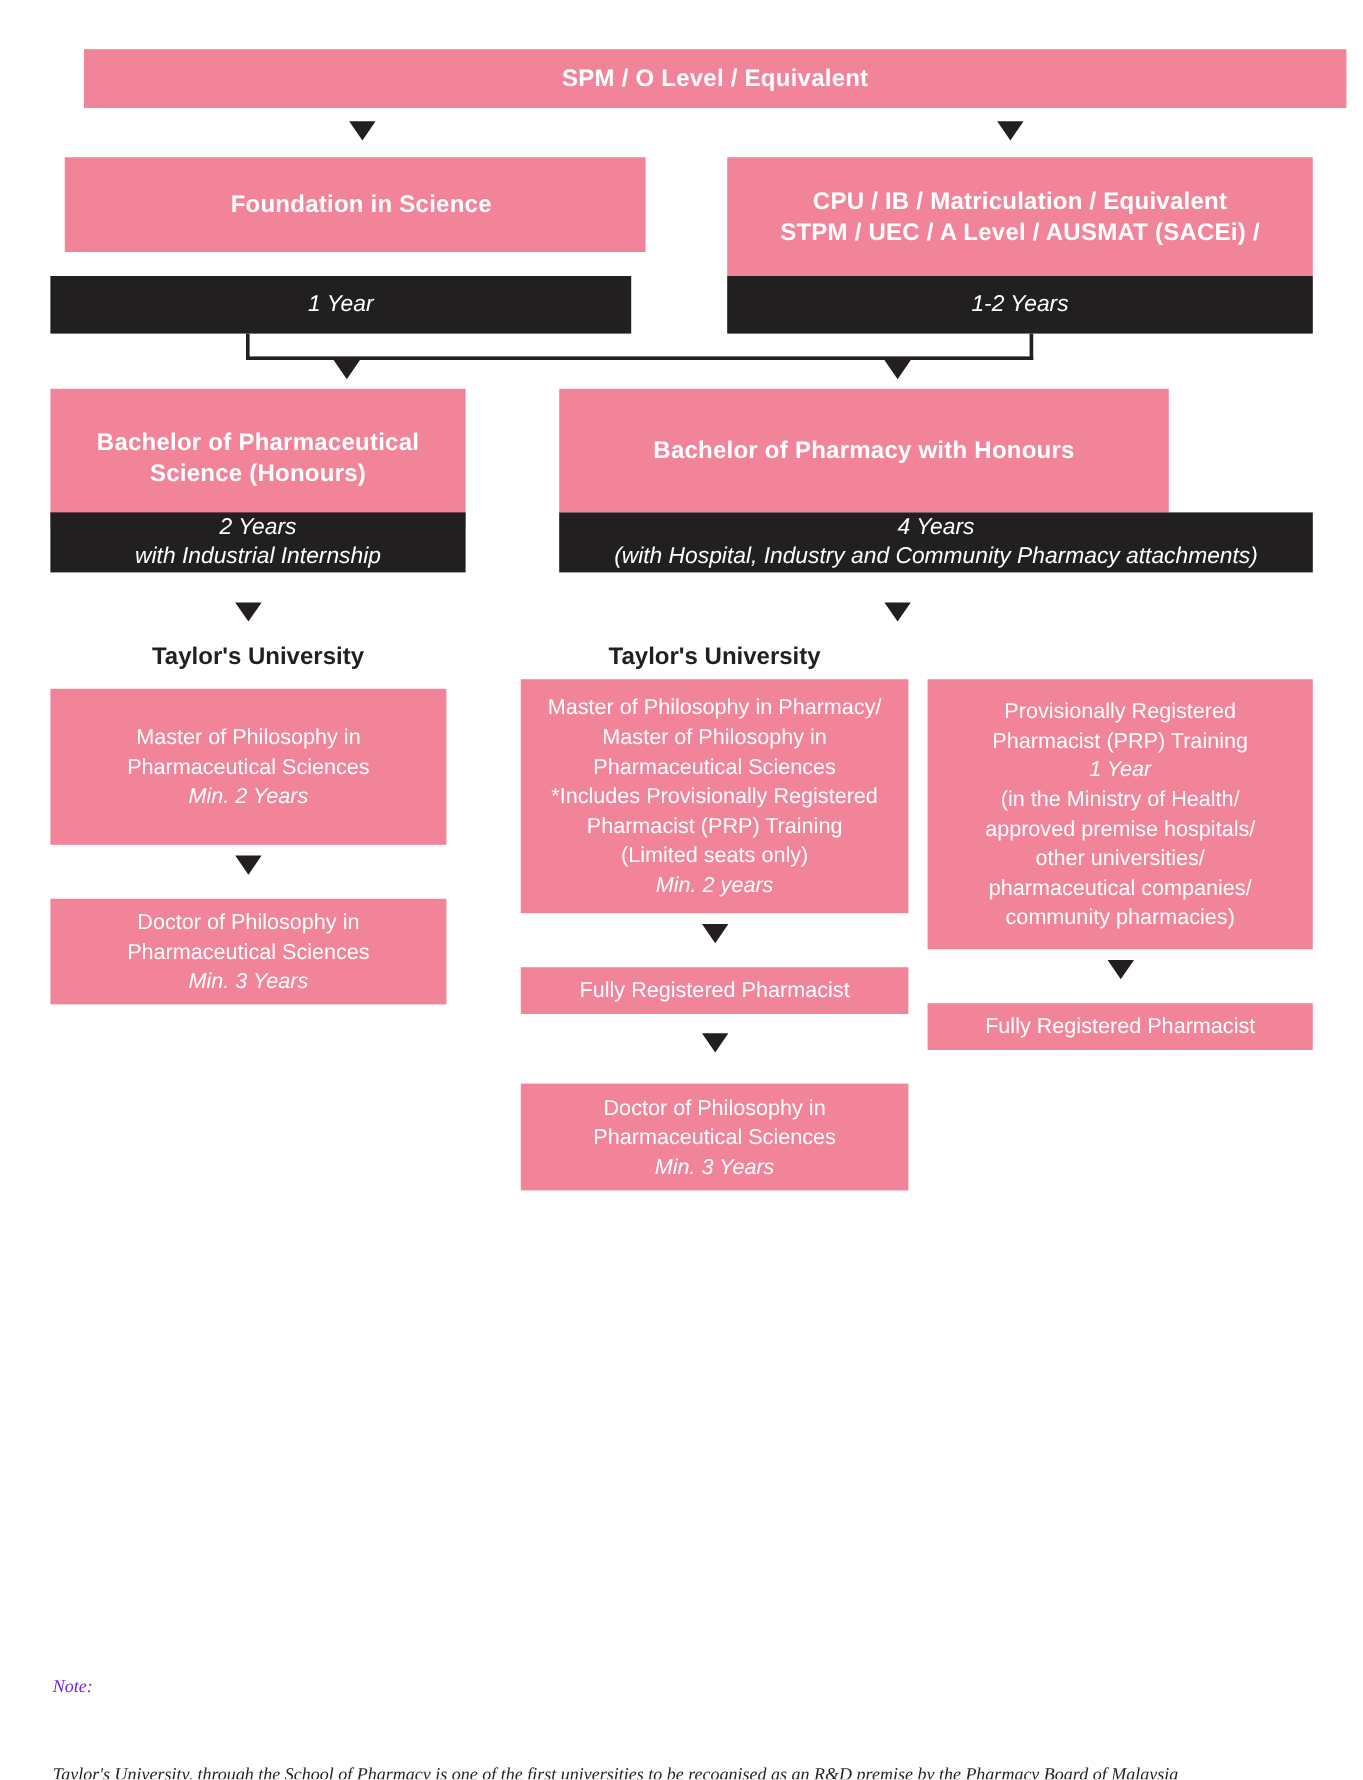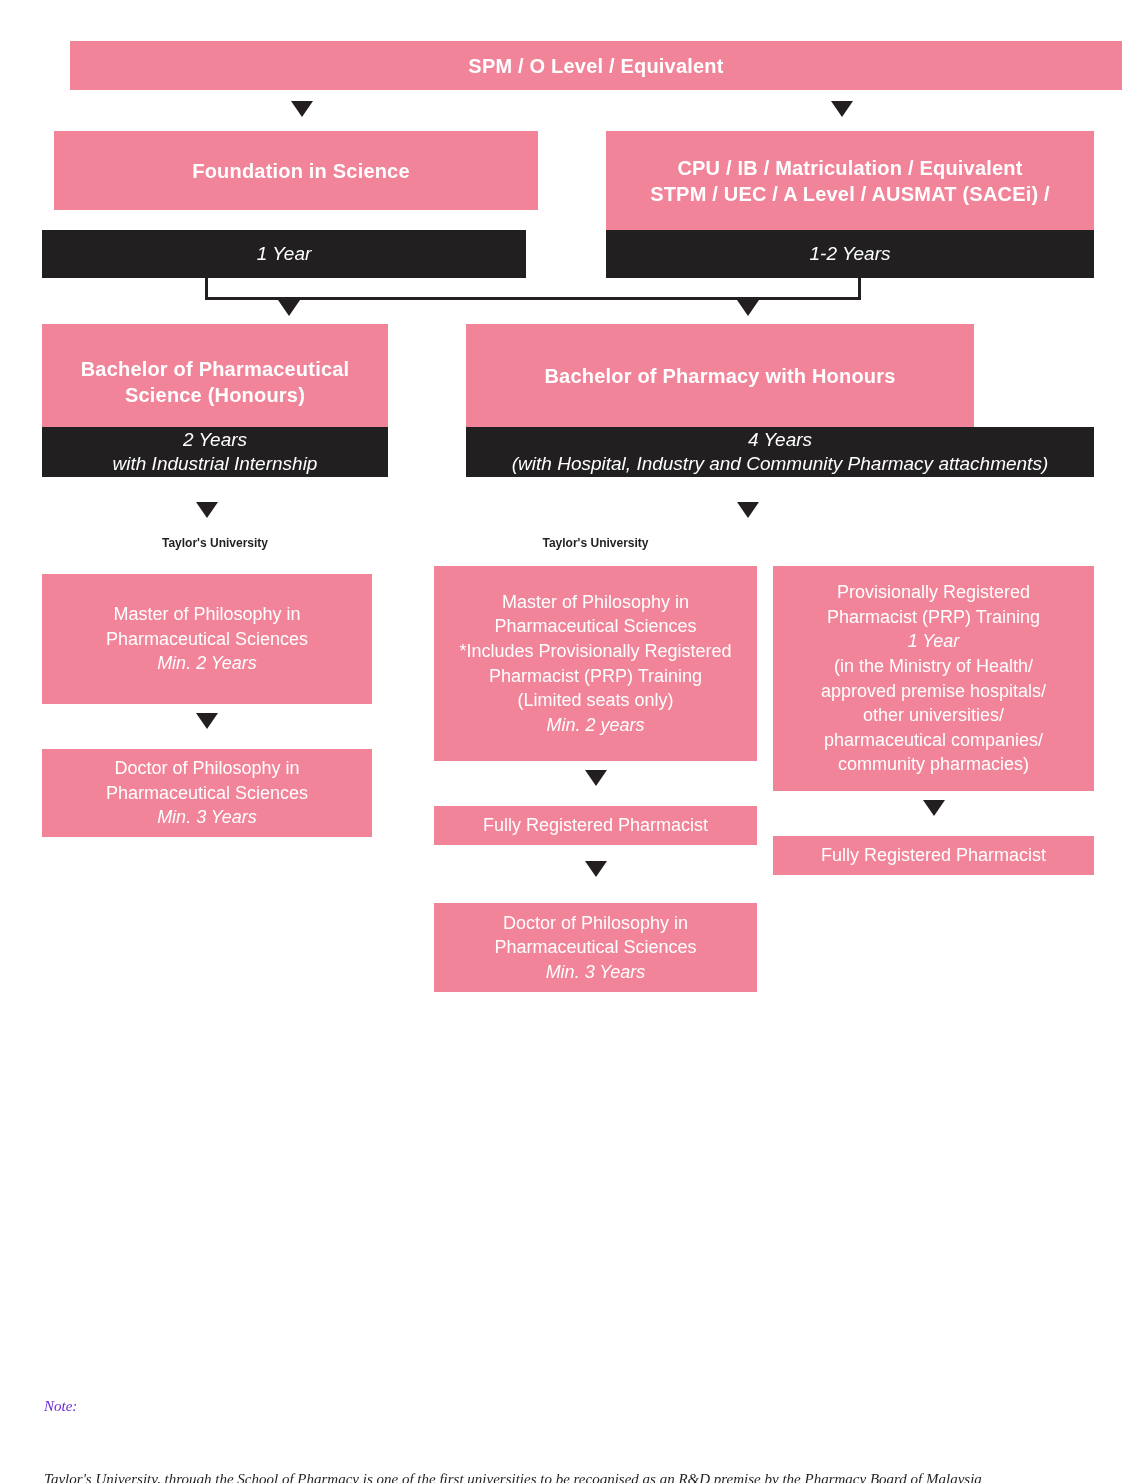--- a/index.html
+++ b/index.html
@@ -68,21 +68,21 @@
     font-weight: normal;
   }
   .body-txt .it {
     font-style: italic;
   }
 
   
   .label {
     position: absolute;
     font-weight: bold;
-    font-size: 12px;
+    font-size: 20px;
     color: #231F20;
     text-align: center;
     white-space: nowrap;
   }
 
   
   .arrow {
     position: absolute;
     width: 0;
     height: 0;
@@ -186,20 +186,21 @@
 
   <div class="arrow" style="left:196px; top:713px;"></div>
 
   <div class="node pink body-txt" style="left:42px; top:749px; width:330px; height:88px; flex-direction:column;">
     <span>Doctor of Philosophy in</span>
     <span>Pharmaceutical Sciences</span>
     <span class="it">Min. 3 Years</span>
   </div>
 
   <div class="node pink body-txt" style="left:434px; top:566px; width:323px; height:195px; flex-direction:column;">
+    <span>Master of Philosophy in Pharmacy/</span>
     <span>Master of Philosophy in</span>
     <span>Pharmaceutical Sciences</span>
     <span>*Includes Provisionally Registered</span>
     <span>Pharmacist (PRP) Training</span>
     <span>(Limited seats only)</span>
     <span class="it">Min. 2 years</span>
   </div>
 
   <div class="arrow" style="left:585px; top:770px;"></div>
 

